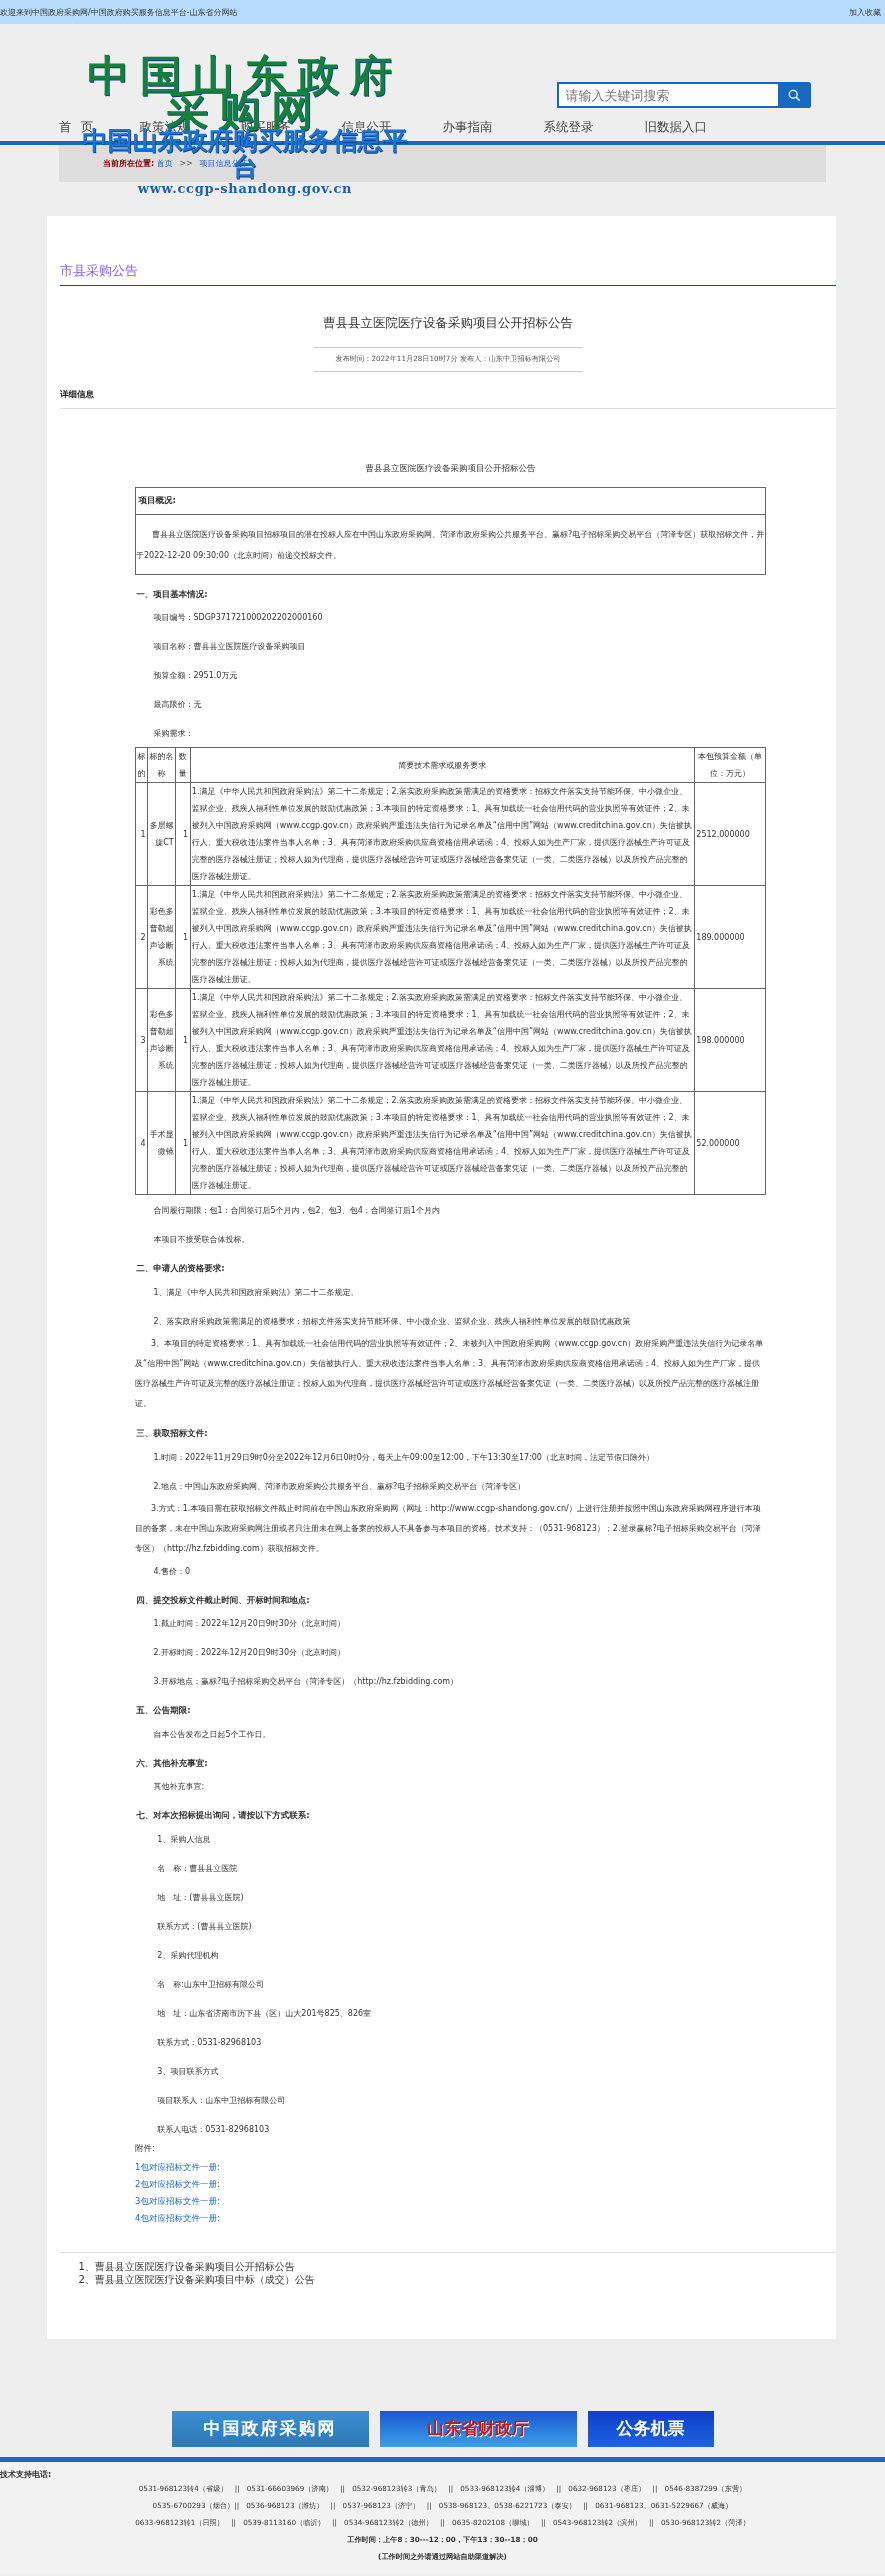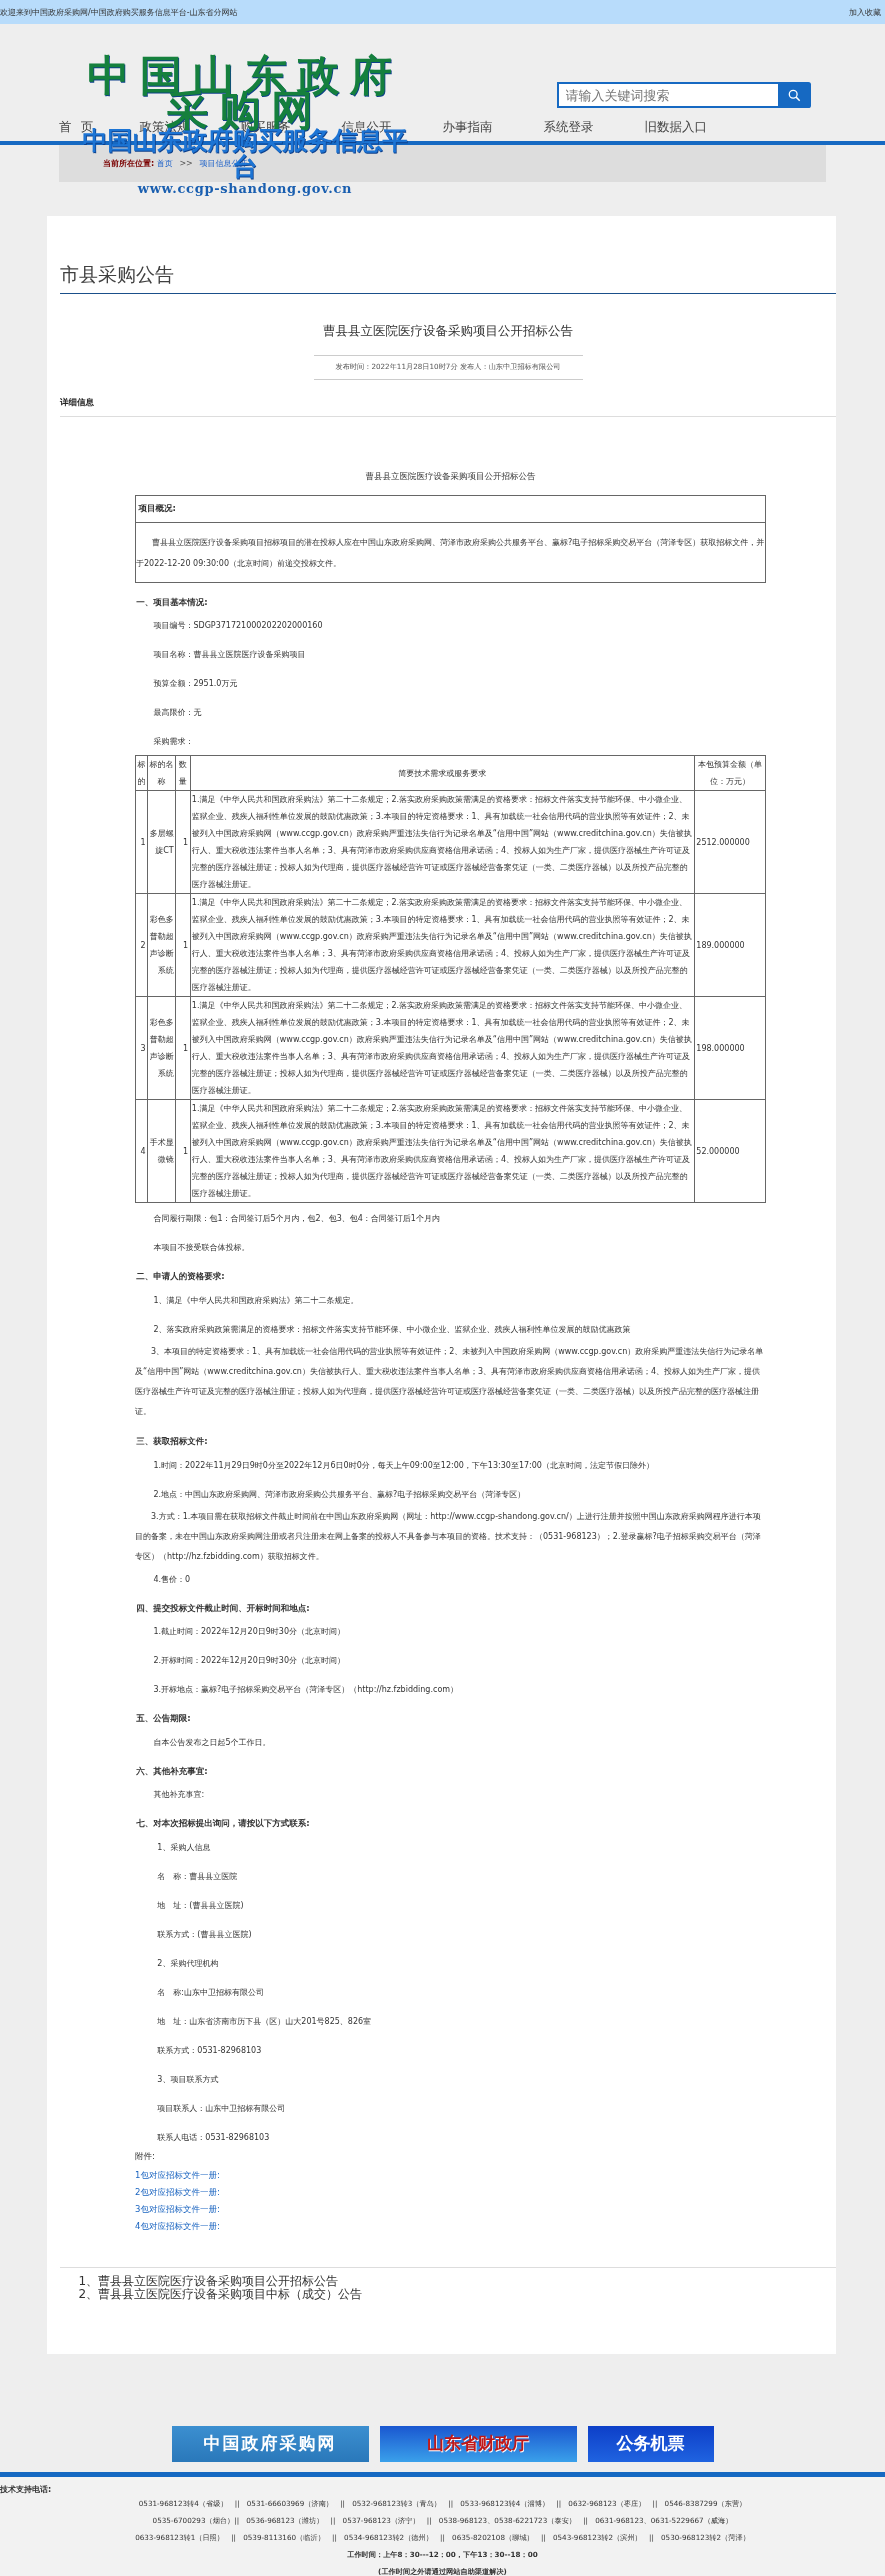--- a/index.html
+++ b/index.html
@@ -16,40 +16,40 @@
 .search input{width:221px;height:26px;border:2px solid #1669c2;border-right:none;padding:0 6.6px;font-size:13px;color:#555;background:#fff;font-family:"DejaVu Sans",sans-serif}
 .search button{width:33px;height:26px;background:#1669c2;border:none;border-radius:0 2.6px 2.6px 0;color:#fff;font-size:13px;display:flex;align-items:center;justify-content:center}
 .nav{height:29px;display:flex;align-items:flex-end;padding-left:59px;border-bottom:4px solid #1669c2;padding-bottom:5.3px}
 .nav a{font-size:12.5px;color:#444;margin-right:51px;display:inline-block}
 .nav a:first-child{letter-spacing:9.2px;margin-right:37px}
 .crumb{margin:0 59px;height:37px;background:#dddddd;display:flex;align-items:center;padding-left:44px;font-size:8px}
 .crumb .lbl{color:#7a0000;font-weight:bold}
 .crumb a{color:#1a5fc8}
 .crumb .sep{color:#555;margin:0 6.6px}
 .main{margin:34px 49px 0 47px;background:#fff;padding:0 0 0 13px;position:relative}
-.sectitle{padding-top:46px;font-size:19px;color:#404040;border-bottom:1.3px solid #1a4f8a;padding-bottom:5.3px;}
+.sectitle{padding-top:46px;font-size:13px;color:#8b5cf6;border-bottom:1.3px solid #1a4f8a;padding-bottom:5.3px;}
 .art-title{text-align:center;font-size:12.5px;color:#333;margin-top:29px}
 .meta{width:269px;margin:14.5px auto 0;border-top:1.3px solid #ccc;border-bottom:1.3px solid #ccc;text-align:center;font-size:7.2px;color:#555;padding:6.6px 0}
 .detail-h{font-size:8.5px;font-weight:bold;margin-top:17px;padding-bottom:6.6px;border-bottom:1.3px solid #ddd;margin-right:0;color:#222}
 .doc{width:644px;margin:0 auto;padding-left:0;font-size:8px;line-height:13px;color:#333;padding-top:53px;margin-left:88px}
 .doc .dtitle{text-align:center;font-size:8.5px;margin-bottom:12px}
 .box{border:0.7px solid #666;margin-right:0}
 .box .bh{font-weight:bold;font-size:8.5px;padding:6.6px 2.6px;border-bottom:0.7px solid #666}
 .box .bb{padding:9.2px 0 8px 0;line-height:21px;text-indent:2em}
 .sh{font-weight:bold;font-size:8.5px;margin:13px 0 10.5px 1.3px}
 .p{padding-left:18.4px;margin:0 0 16px 0;font-size:8px}
 .para{text-indent:2em;line-height:20px;margin:0 0 5.3px 0}
 table.req{width:100%;border-collapse:collapse;font-size:8px;line-height:17px}
 table.req td,table.req th{border:0.7px solid #666;padding:0 1.3px;font-weight:normal;vertical-align:middle}
 table.req th{text-align:center}
 table.req td.c{text-align:right}
 .links{padding-left:0;margin-top:4px}
 .links a{display:block;color:#1a64c0;font-size:8.5px;line-height:17px}
 .attach{font-size:8.5px;margin-top:6.6px}
-.related{border-top:1.3px solid #ddd;margin-top:32px;padding:6.6px 0 53px 18.4px;font-size:12px;line-height:13px;color:#333}
+.related{border-top:1.3px solid #ddd;margin-top:25px;padding:6.6px 0 53px 18.4px;font-size:10px;line-height:13px;color:#333}
 .banners{display:flex;justify-content:center;gap:11px;margin-top:33px;margin-left:0}
 .banner{height:36px;display:flex;align-items:center;justify-content:center;color:#fff;font-weight:bold;font-size:17px;font-family:"DejaVu Sans",sans-serif}
 .b1{width:197px;background:linear-gradient(#3c8fd0,#2a78ba);letter-spacing:2px}
 .b2{width:197px;background:linear-gradient(180deg,#1a57d0,#3aa0ea);color:#c01818;text-shadow:0.7px 0.7px 0 #fff}
 .b3{width:126px;background:linear-gradient(180deg,#0d3fc8,#1f63e0)}
 .footer{margin-top:10.5px;border-top:5.3px solid #1669c2;background:#f2f2f2;padding:6.6px 0 9.2px 0;font-size:7.2px;color:#333}
 .footer .th{font-weight:bold;font-size:8px}
 .footer .row{text-align:center;line-height:17px}
 .footer .wh{text-align:center;font-weight:bold;line-height:17px}
 .bottom{text-align:center;padding:8px 0 6.6px;font-size:7.2px;color:#888}

